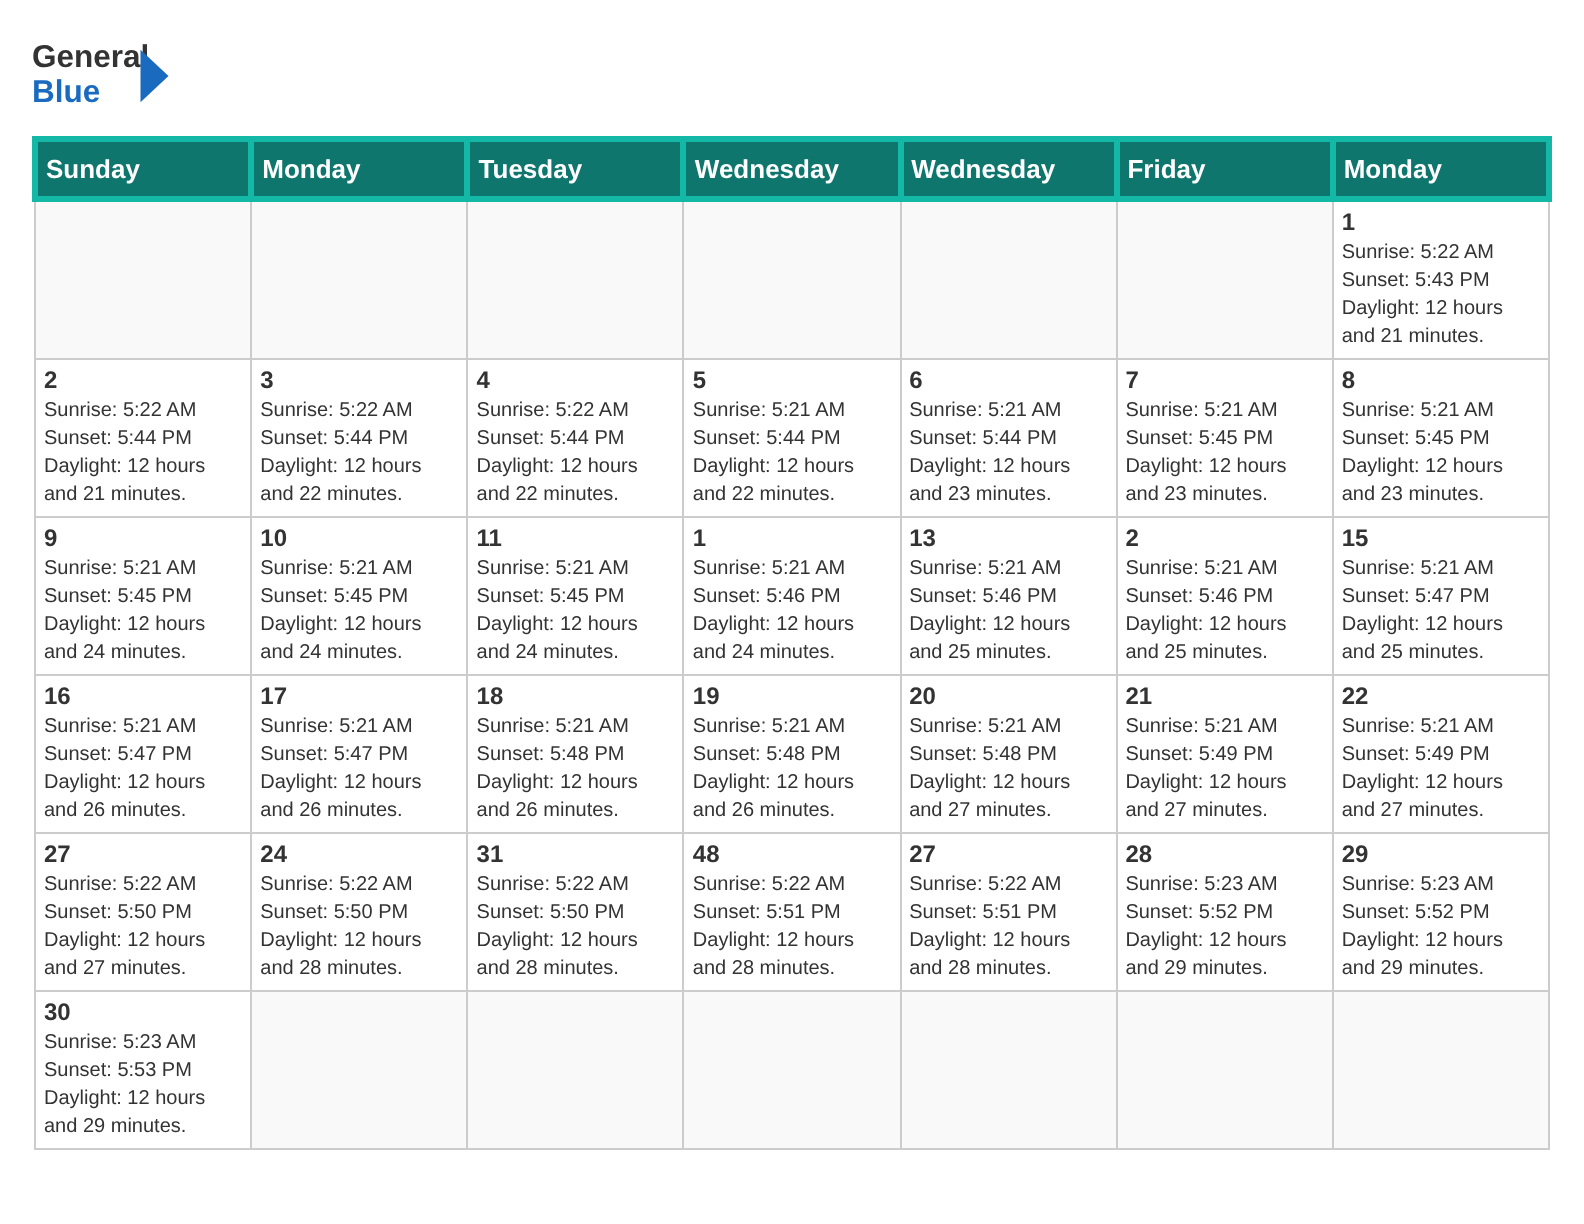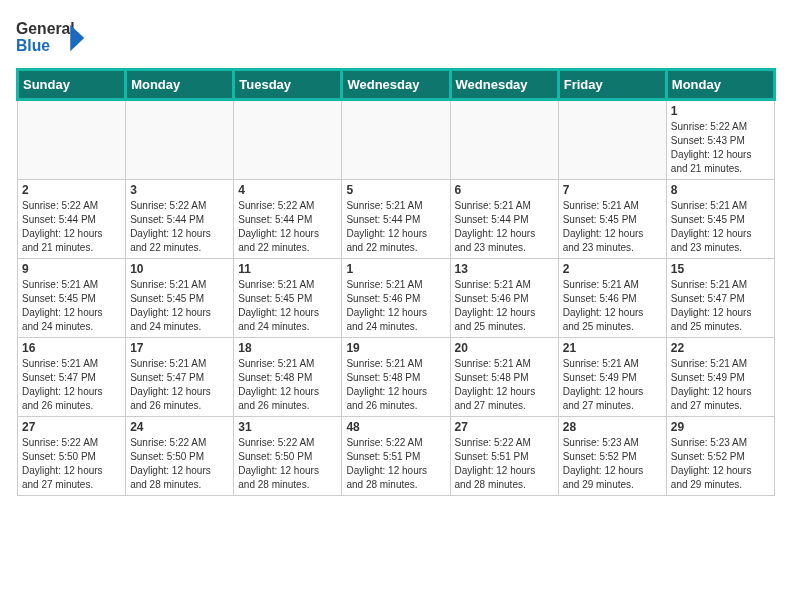--- a/index.html
+++ b/index.html
@@ -322,14 +322,29 @@
 and 29 minutes.</div>
         </td>
         <td>
           <span class="day-number">29</span>
           <div class="day-info" style="white-space: pre-line;">Sunrise: 5:23 AM
 Sunset: 5:52 PM
 Daylight: 12 hours
 and 29 minutes.</div>
         </td>
       </tr>
+      <tr class="week-row">
+        <td>
+          <span class="day-number">30</span>
+          <div class="day-info" style="white-space: pre-line;">Sunrise: 5:23 AM
+Sunset: 5:53 PM
+Daylight: 12 hours
+and 29 minutes.</div>
+        </td>
+        <td class="empty"></td>
+        <td class="empty"></td>
+        <td class="empty"></td>
+        <td class="empty"></td>
+        <td class="empty"></td>
+        <td class="empty"></td>
+      </tr>
     </tbody>
 </table>
 
 </body></html>

